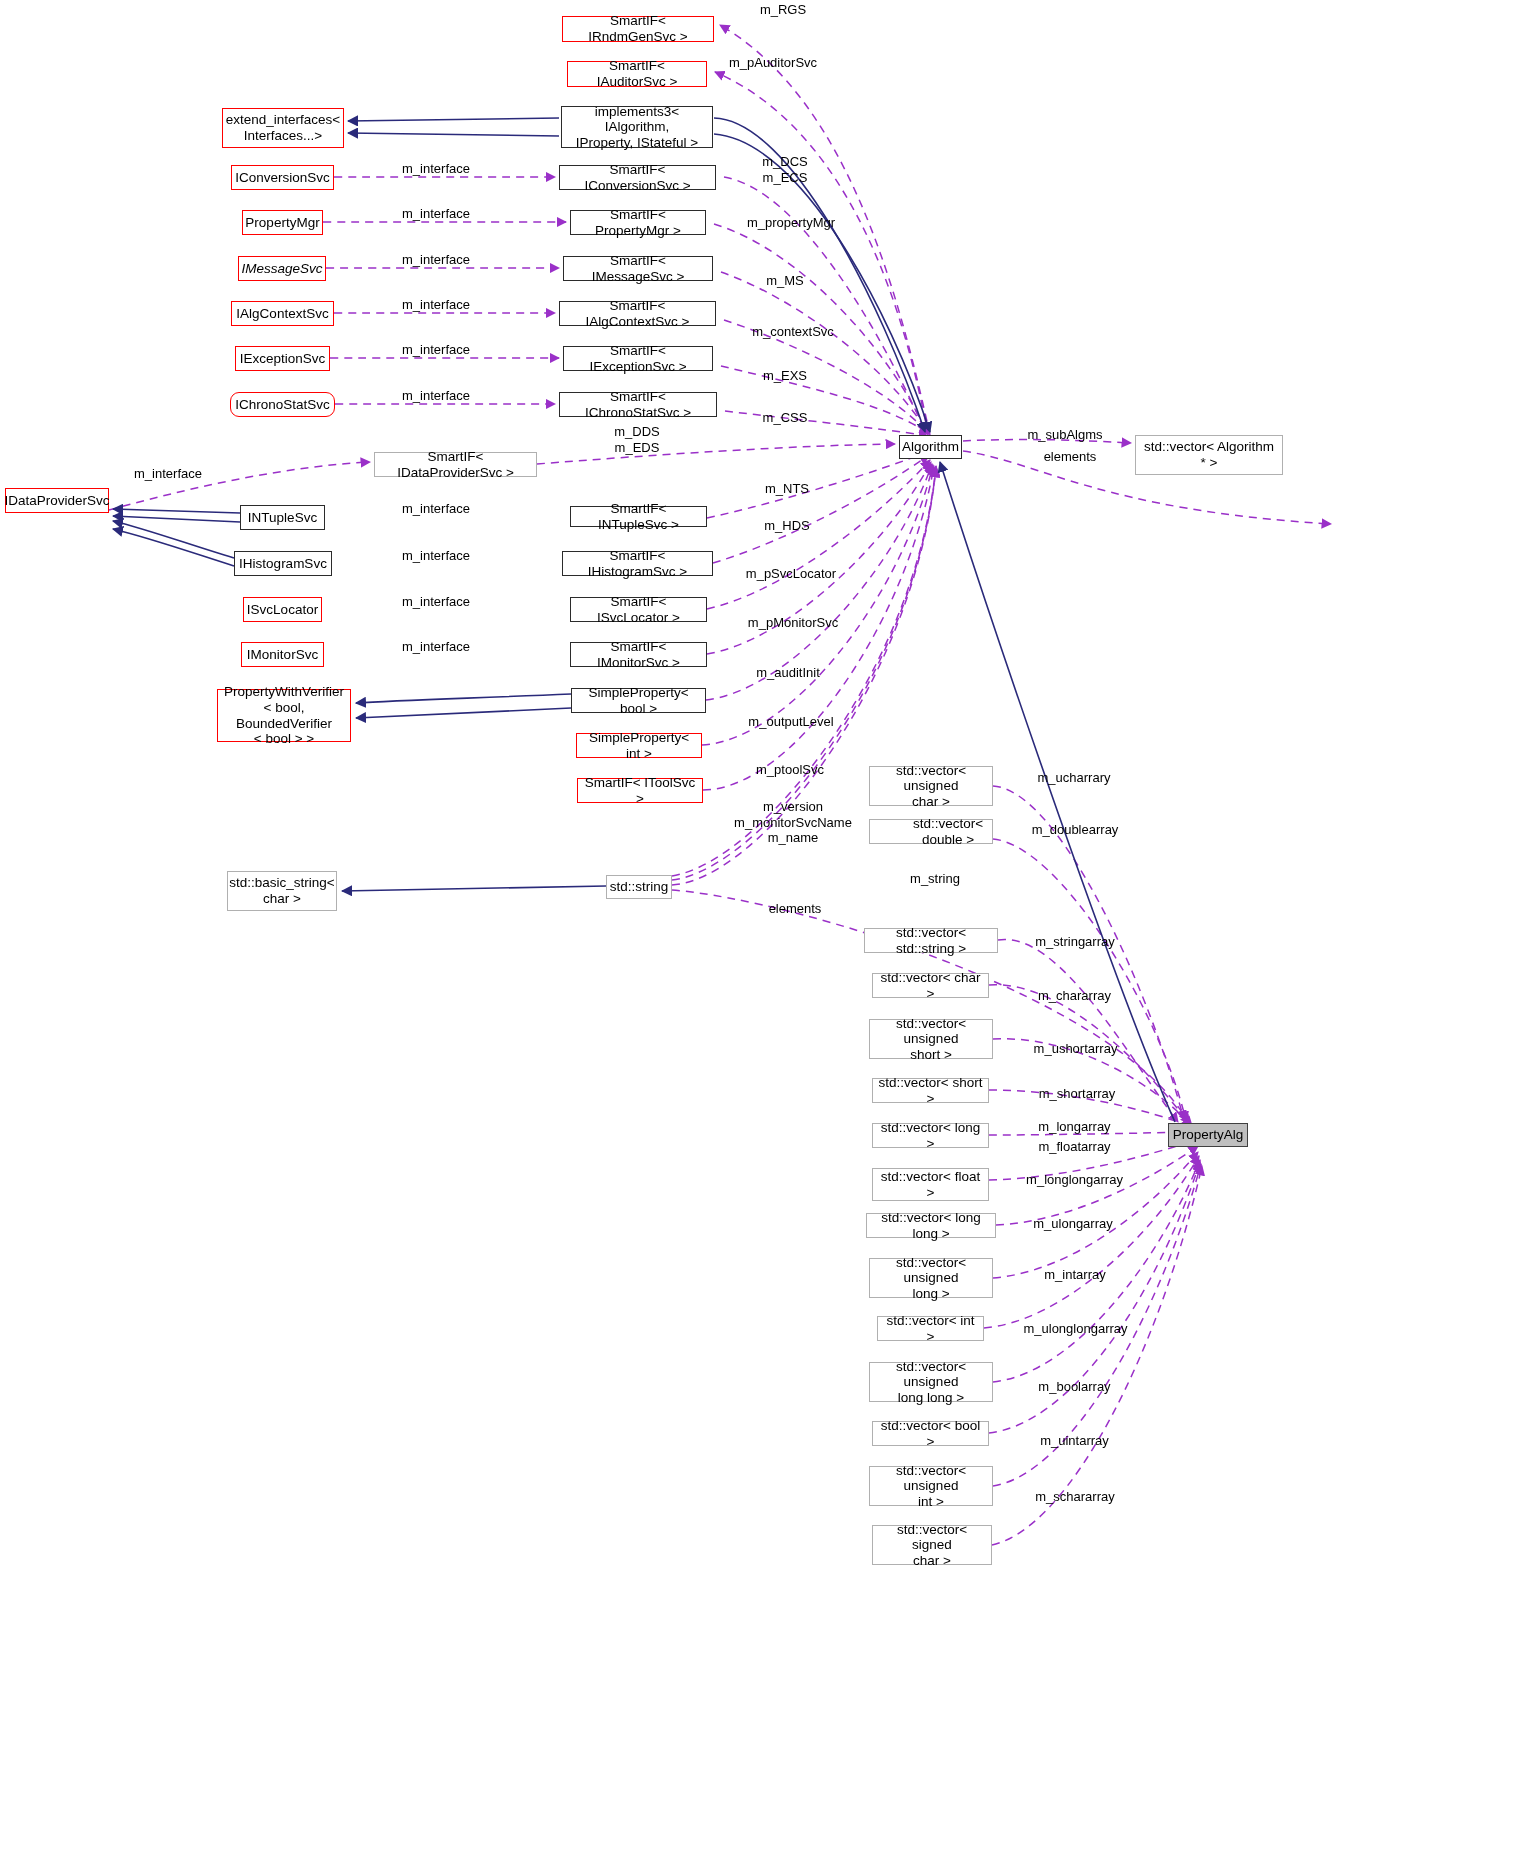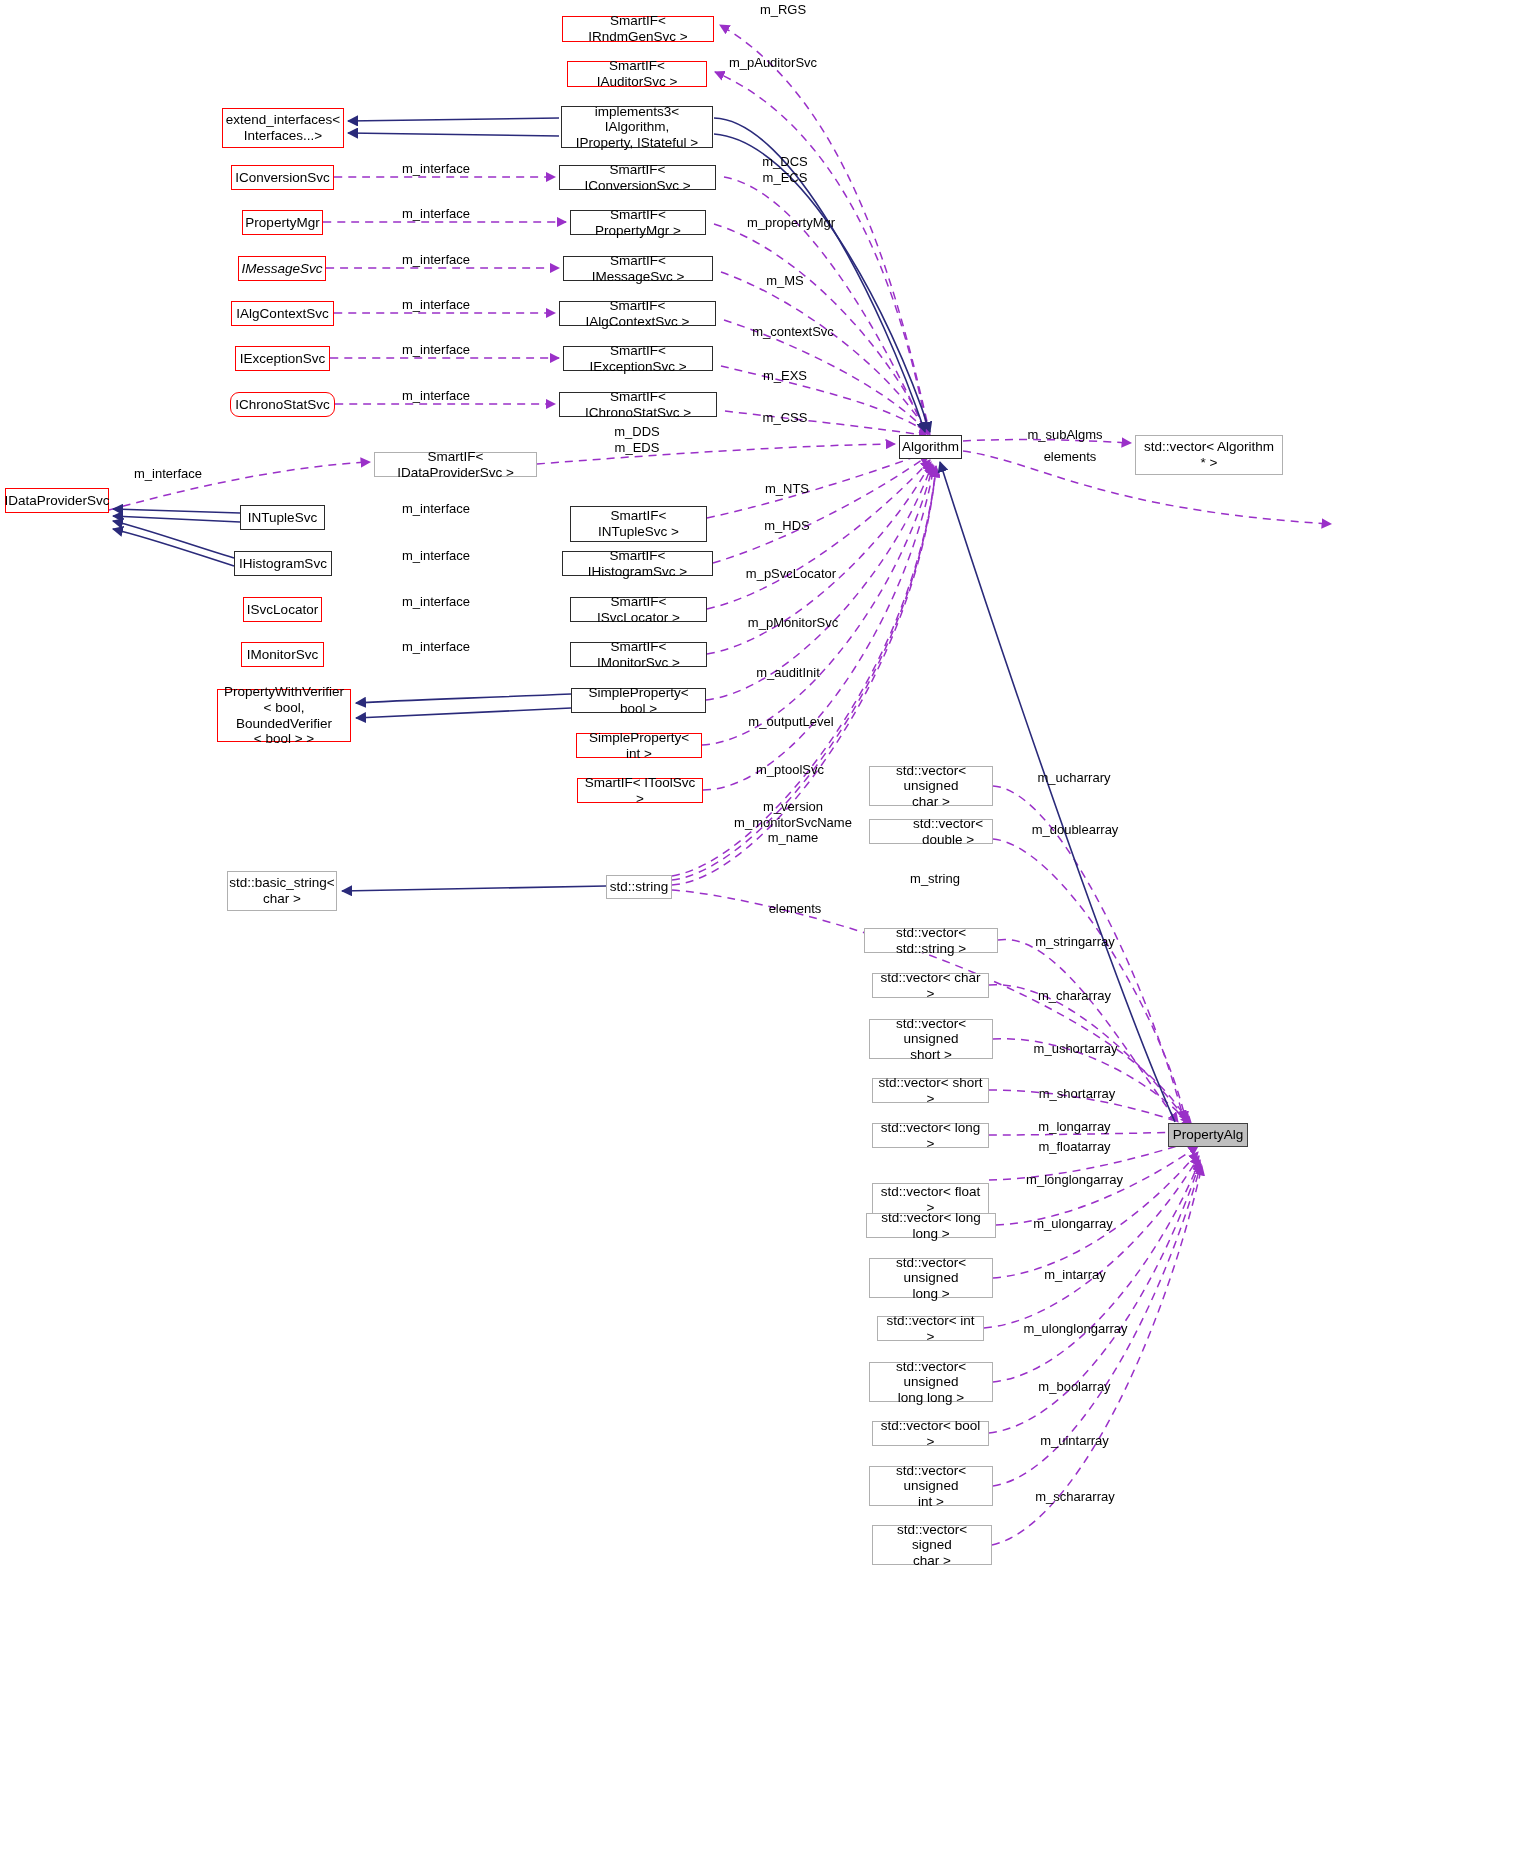--- a/index.html
+++ b/index.html
@@ -113,21 +113,21 @@
       <div class="node black" style="left: 559px; top: 301px; width: 157px; height: 25px;">SmartIF&lt; IAlgContextSvc &gt;</div>
       <div class="node red" style="left: 235px; top: 346px; width: 95px; height: 25px;">IExceptionSvc</div>
       <div class="node black" style="left: 563px; top: 346px; width: 150px; height: 25px;">SmartIF&lt; IExceptionSvc &gt;</div>
       <div class="node red" style="left: 230px; top: 392px; width: 105px; height: 25px; border-radius: 9px;">IChronoStatSvc</div>
       <div class="node black" style="left: 559px; top: 392px; width: 158px; height: 25px;">SmartIF&lt; IChronoStatSvc &gt;</div>
       <div class="node gray" style="left: 374px; top: 452px; width: 163px; height: 25px;">SmartIF&lt; IDataProviderSvc &gt;</div>
       <div class="node black" style="left: 899px; top: 435px; width: 63px; height: 24px;">Algorithm</div>
       <div class="node gray" style="left: 1135px; top: 435px; width: 148px; height: 40px;">std::vector&lt; Algorithm * &gt;</div>
       <div class="node red" style="left: 5px; top: 488px; width: 104px; height: 25px;">IDataProviderSvc</div>
       <div class="node black" style="left: 240px; top: 505px; width: 85px; height: 25px;">INTupleSvc</div>
-      <div class="node black" style="left: 570px; top: 506px; width: 137px; height: 36px;">SmartIF&lt; INTupleSvc &gt;</div>
+      <div class="node black" style="left: 570px; top: 506px; width: 137px; height: 21px;">SmartIF&lt; INTupleSvc &gt;</div>
       <div class="node black" style="left: 234px; top: 551px; width: 98px; height: 25px;">IHistogramSvc</div>
       <div class="node black" style="left: 562px; top: 551px; width: 151px; height: 25px;">SmartIF&lt; IHistogramSvc &gt;</div>
       <div class="node red" style="left: 243px; top: 597px; width: 79px; height: 25px;">ISvcLocator</div>
       <div class="node black" style="left: 570px; top: 597px; width: 137px; height: 25px;">SmartIF&lt; ISvcLocator &gt;</div>
       <div class="node red" style="left: 241px; top: 642px; width: 83px; height: 25px;">IMonitorSvc</div>
       <div class="node black" style="left: 570px; top: 642px; width: 137px; height: 25px;">SmartIF&lt; IMonitorSvc &gt;</div>
       <div class="node red" style="left: 217px; top: 689px; width: 134px; height: 53px;">PropertyWithVerifier
 &lt; bool, BoundedVerifier
 &lt; bool &gt; &gt;</div>
       <div class="node black" style="left: 571px; top: 688px; width: 135px; height: 25px;">SimpleProperty&lt; bool &gt;</div>
@@ -138,21 +138,21 @@
       <div class="node gray" style="left: 869px; top: 819px; width: 124px; height: 25px; padding-left: 39px;">std::vector&lt; double &gt;</div>
       <div class="node gray" style="left: 227px; top: 871px; width: 110px; height: 40px;">std::basic_string&lt;
 char &gt;</div>
       <div class="node gray" style="left: 606px; top: 875px; width: 66px; height: 24px;">std::string</div>
       <div class="node gray" style="left: 864px; top: 928px; width: 134px; height: 25px;">std::vector&lt; std::string &gt;</div>
       <div class="node gray" style="left: 872px; top: 973px; width: 117px; height: 25px;">std::vector&lt; char &gt;</div>
       <div class="node gray" style="left: 869px; top: 1019px; width: 124px; height: 40px;">std::vector&lt; unsigned
 short &gt;</div>
       <div class="node gray" style="left: 872px; top: 1078px; width: 117px; height: 25px;">std::vector&lt; short &gt;</div>
       <div class="node gray" style="left: 872px; top: 1123px; width: 117px; height: 25px;">std::vector&lt; long &gt;</div>
-      <div class="node gray" style="left: 872px; top: 1168px; width: 117px; height: 33px; margin-top: 15px;">std::vector&lt; float &gt;</div>
+      <div class="node gray" style="left: 872px; top: 1168px; width: 117px; height: 33px;">std::vector&lt; float &gt;</div>
       <div class="node gray" style="left: 866px; top: 1213px; width: 130px; height: 25px;">std::vector&lt; long long &gt;</div>
       <div class="node gray" style="left: 869px; top: 1258px; width: 124px; height: 40px;">std::vector&lt; unsigned
 long &gt;</div>
       <div class="node gray" style="left: 877px; top: 1316px; width: 107px; height: 25px;">std::vector&lt; int &gt;</div>
       <div class="node gray" style="left: 869px; top: 1362px; width: 124px; height: 40px;">std::vector&lt; unsigned
 long long &gt;</div>
       <div class="node gray" style="left: 872px; top: 1421px; width: 117px; height: 25px;">std::vector&lt; bool &gt;</div>
       <div class="node gray" style="left: 869px; top: 1466px; width: 124px; height: 40px;">std::vector&lt; unsigned
 int &gt;</div>
       <div class="node gray" style="left: 872px; top: 1525px; width: 120px; height: 40px;">std::vector&lt; signed

